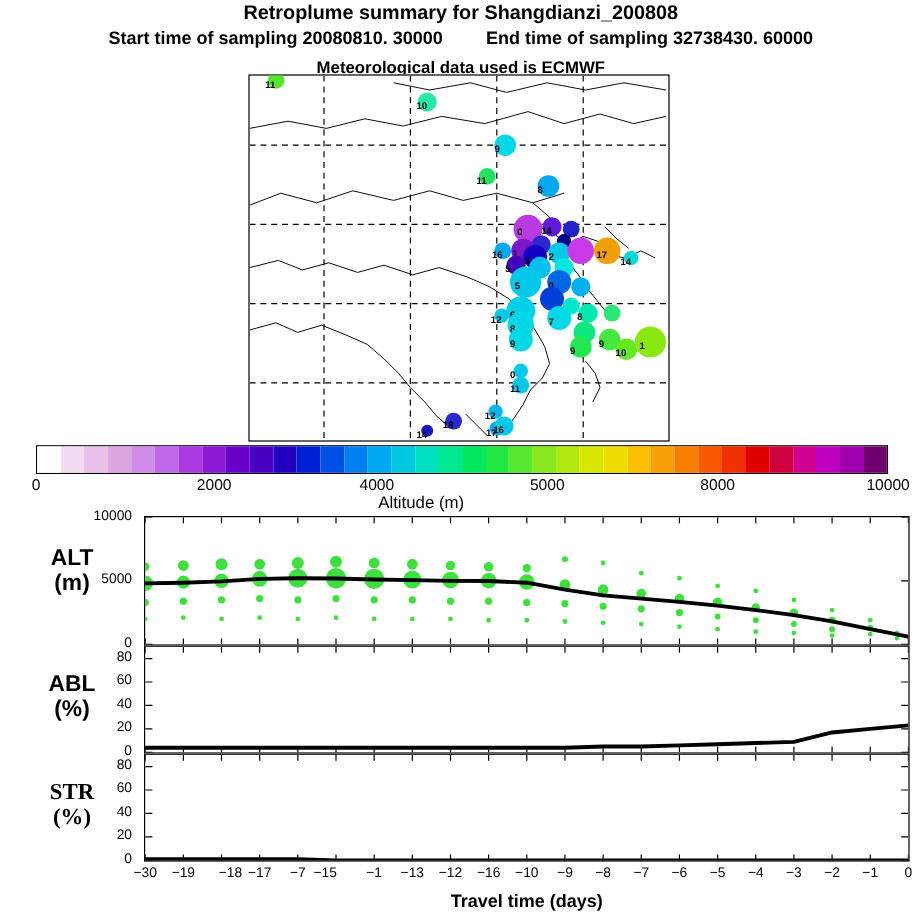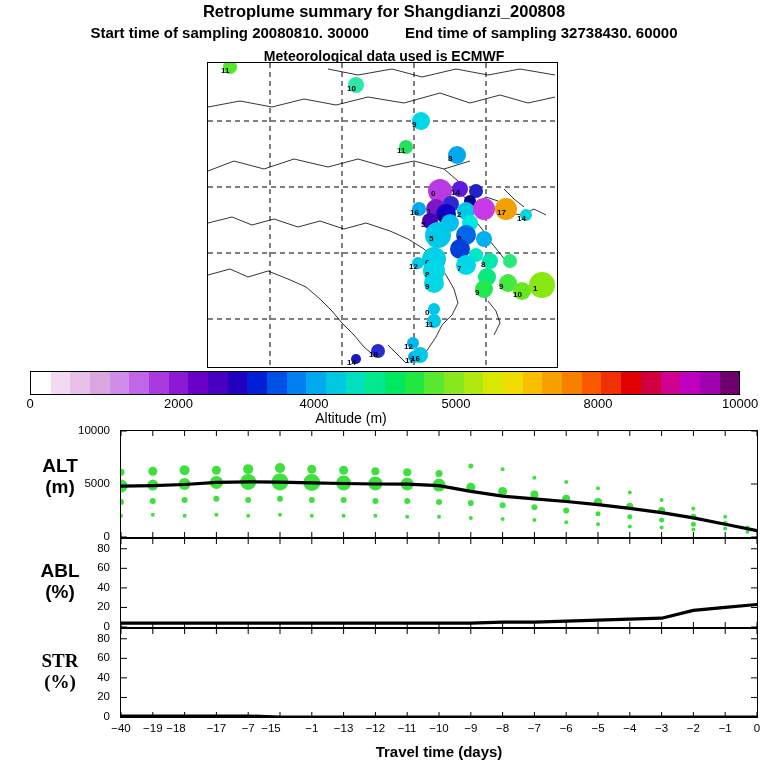--- a/index.html
+++ b/index.html
@@ -487,30 +487,30 @@
     <div class="ytick" style="left: 66px; top: 620px;">0</div>
     <div class="ytick" style="left: 66px; top: 600.444px;">20</div>
     <div class="ytick" style="left: 66px; top: 580.889px;">40</div>
     <div class="ytick" style="left: 66px; top: 561.333px;">60</div>
     <div class="ytick" style="left: 66px; top: 541.778px;">80</div>
     <div class="ytick" style="left: 66px; top: 710px;">0</div>
     <div class="ytick" style="left: 66px; top: 690.444px;">20</div>
     <div class="ytick" style="left: 66px; top: 670.889px;">40</div>
     <div class="ytick" style="left: 66px; top: 651.333px;">60</div>
     <div class="ytick" style="left: 66px; top: 631.778px;">80</div>
-    <div class="xtick" style="left: 106px;">−40</div>
+    <div class="xtick" style="left: 106px;">−30</div>
     <div class="xtick" style="left: 137.8px;">−19</div>
-    <div class="xtick" style="left: 161px;">−18</div>
+    <div class="xtick" style="left: 177px;">−18</div>
     <div class="xtick" style="left: 201.4px;">−17</div>
     <div class="xtick" style="left: 233.2px;">−7</div>
     <div class="xtick" style="left: 256px;">−15</div>
     <div class="xtick" style="left: 296.8px;">−1</div>
     <div class="xtick" style="left: 328.6px;">−13</div>
     <div class="xtick" style="left: 360.4px;">−12</div>
-    <div class="xtick" style="left: 392.2px;">−11</div>
+    <div class="xtick" style="left: 392.2px;">−16</div>
     <div class="xtick" style="left: 424px;">−10</div>
     <div class="xtick" style="left: 455.8px;">−9</div>
     <div class="xtick" style="left: 487.6px;">−8</div>
     <div class="xtick" style="left: 519.4px;">−7</div>
     <div class="xtick" style="left: 551.2px;">−6</div>
     <div class="xtick" style="left: 583px;">−5</div>
     <div class="xtick" style="left: 614.8px;">−4</div>
     <div class="xtick" style="left: 646.6px;">−3</div>
     <div class="xtick" style="left: 678.4px;">−2</div>
     <div class="xtick" style="left: 710.2px;">−1</div>

